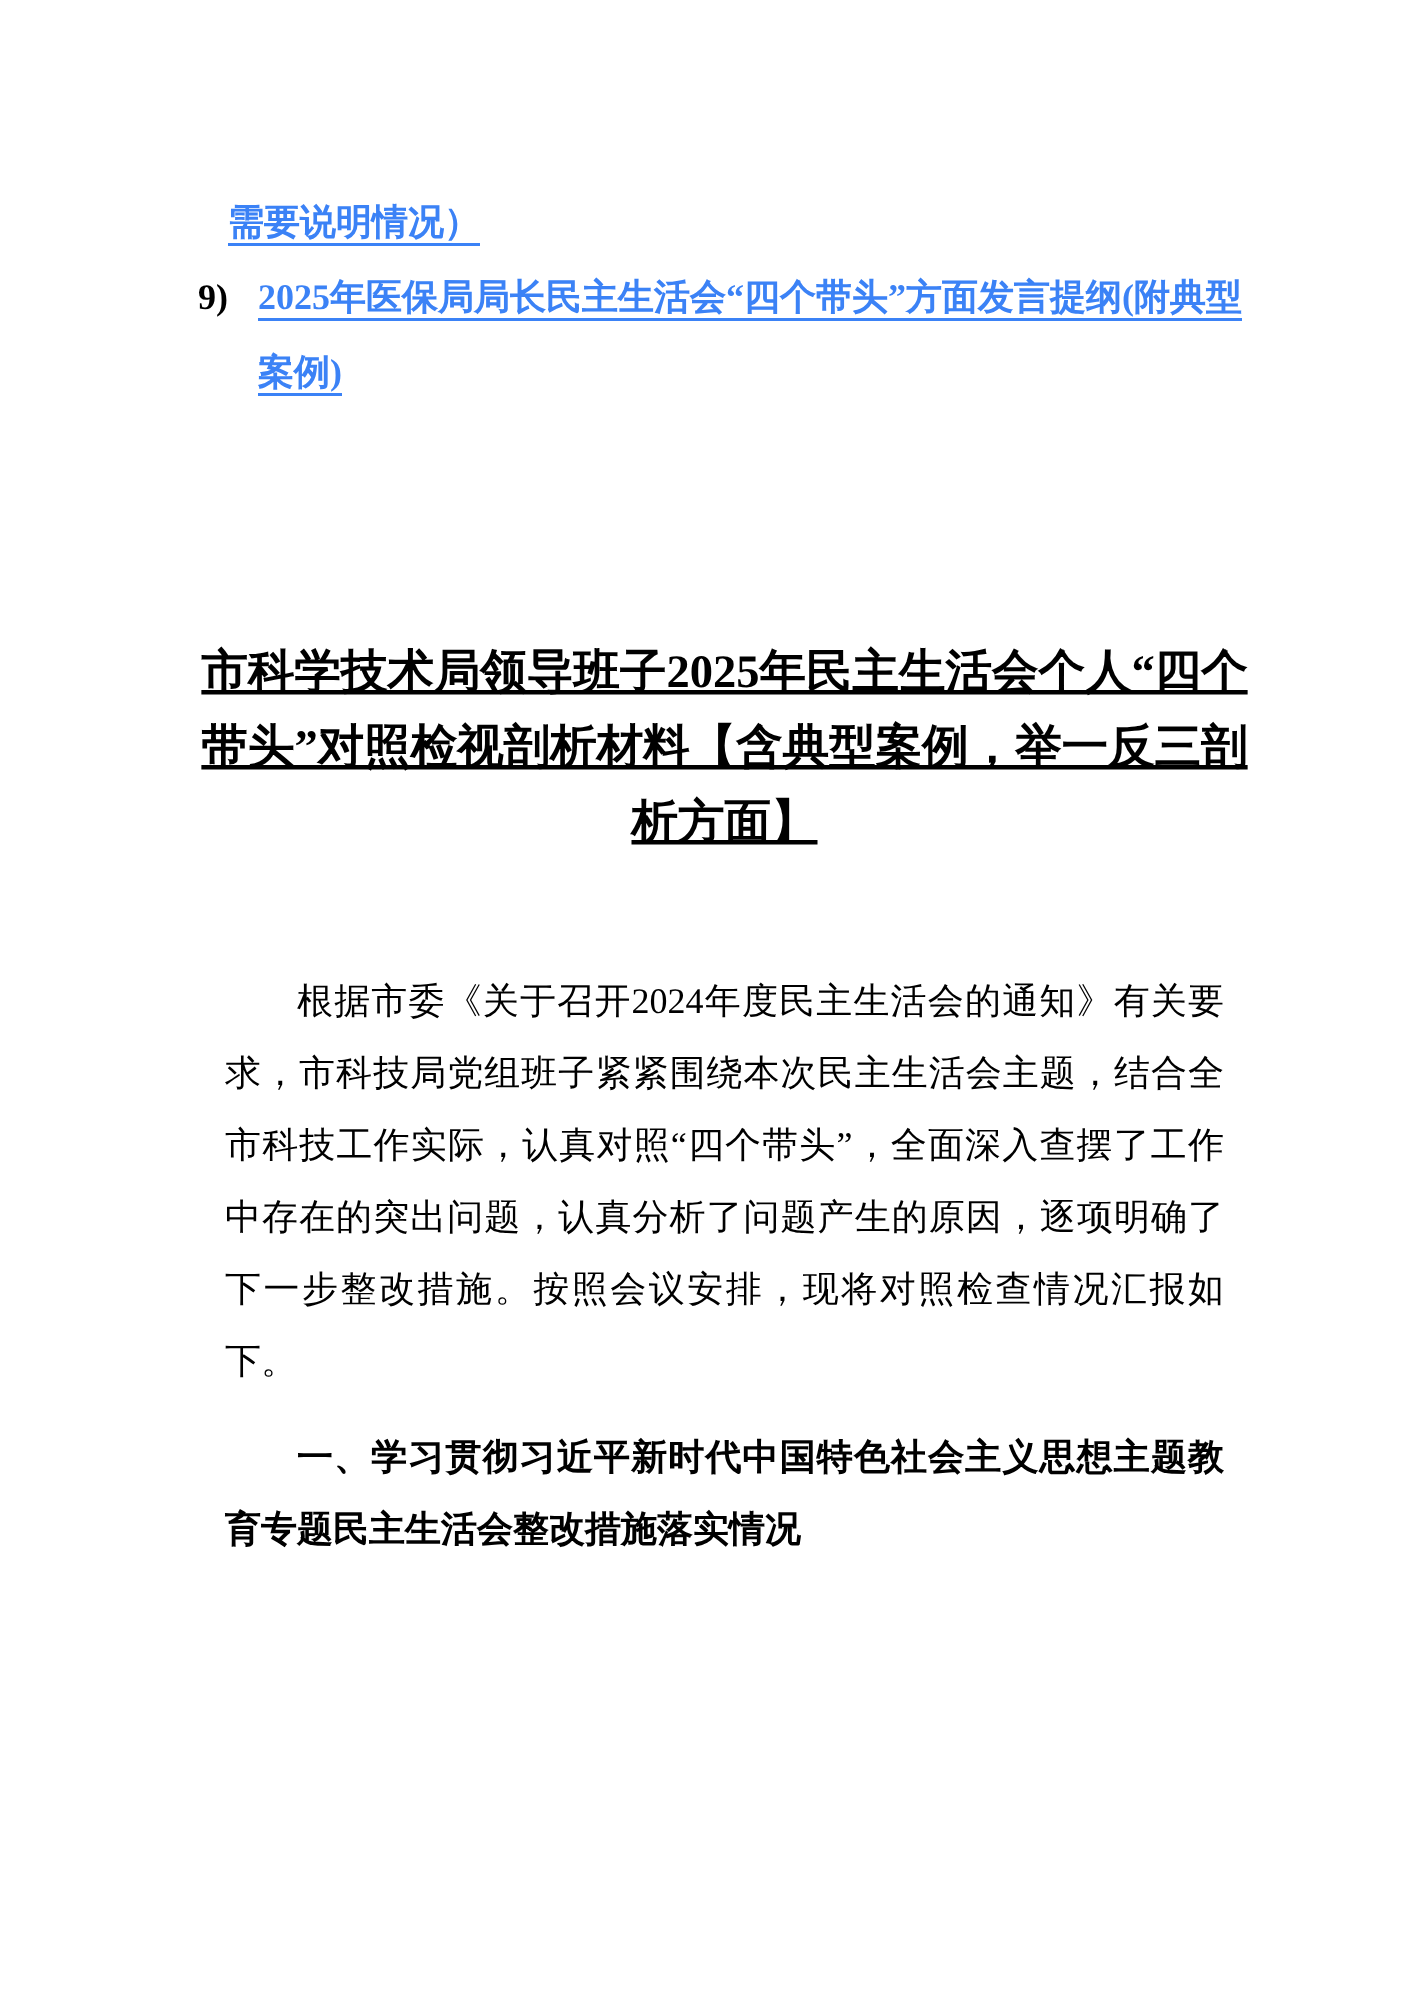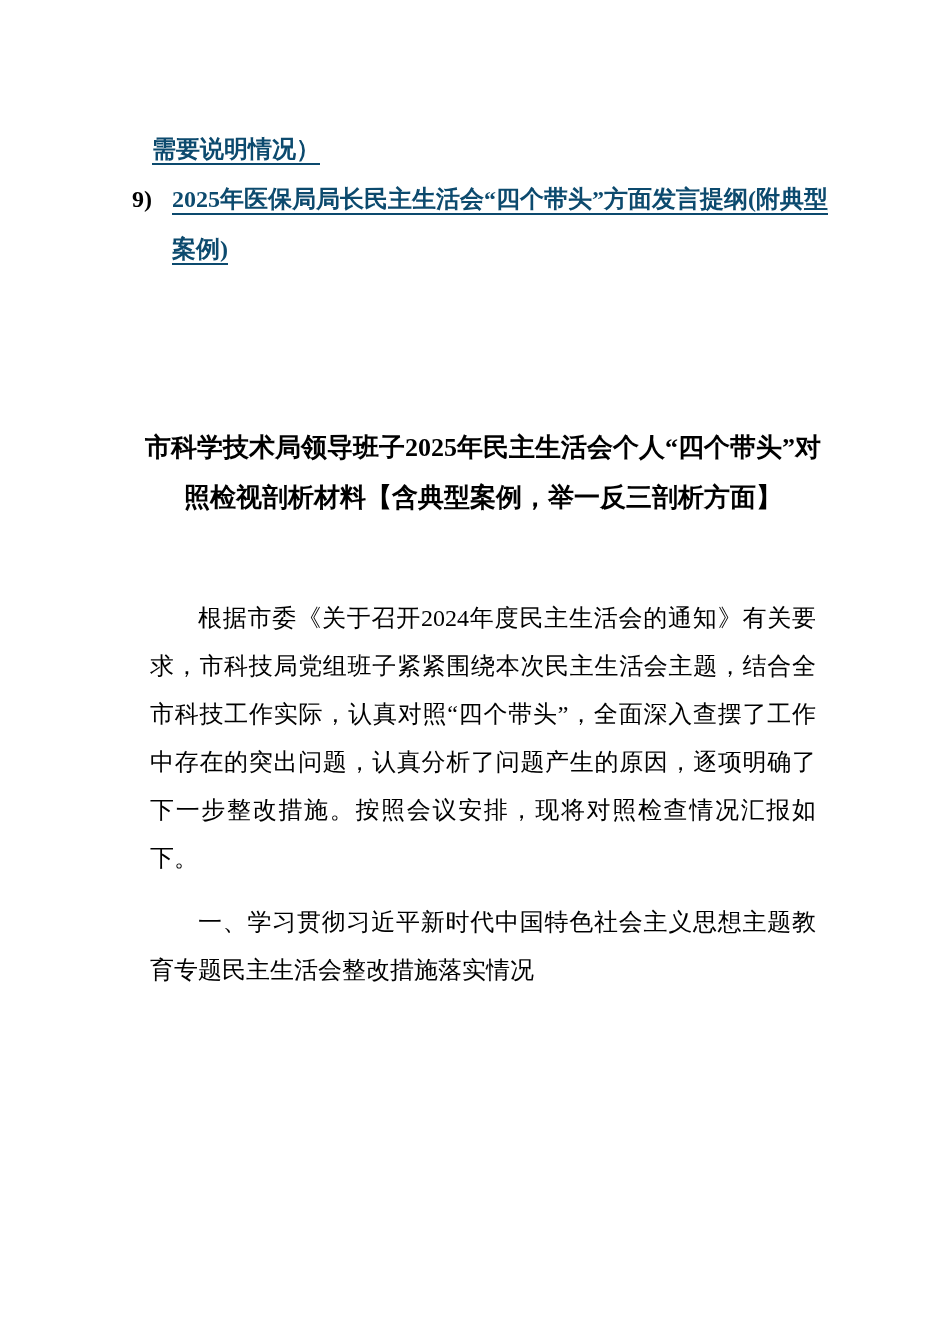--- a/index.html
+++ b/index.html
@@ -39,48 +39,49 @@
     position: absolute;
     left: -2px;
     top: 0;
     font-weight: 700;
     text-decoration: none;
   }
   .u {
     text-decoration: underline;
     text-decoration-thickness: 2px;
     text-underline-offset: 6px;
-    color: #0c4a6e;
+    color: #3b82f6;
   }
 
   
   .gap-title { height: 149px; }
   .gap-body  { height: 55px; }
 
   
   .doc-title {
-    font-size: 26px;
+    font-size: 31px;
     line-height: 50px;
     font-weight: 700;
     text-align: center;
     margin: 0;
+    text-decoration: underline;
   }
 
   
   .body-text {
     font-size: 24px;
     line-height: 48px;
   }
   .body-text p {
     margin: 16px;
     text-indent: 2em;
     text-align: justify;
   }
   .sec-heading {
-    font-weight: 400;
+    font-weight: 700;
     margin-top: 5px !important;
   }
   .sub-para { margin-top: 7px !important; }
   .bold { font-weight: 700; }
 </style>
 </head>
 <body>
 
 <div class="page">
 

